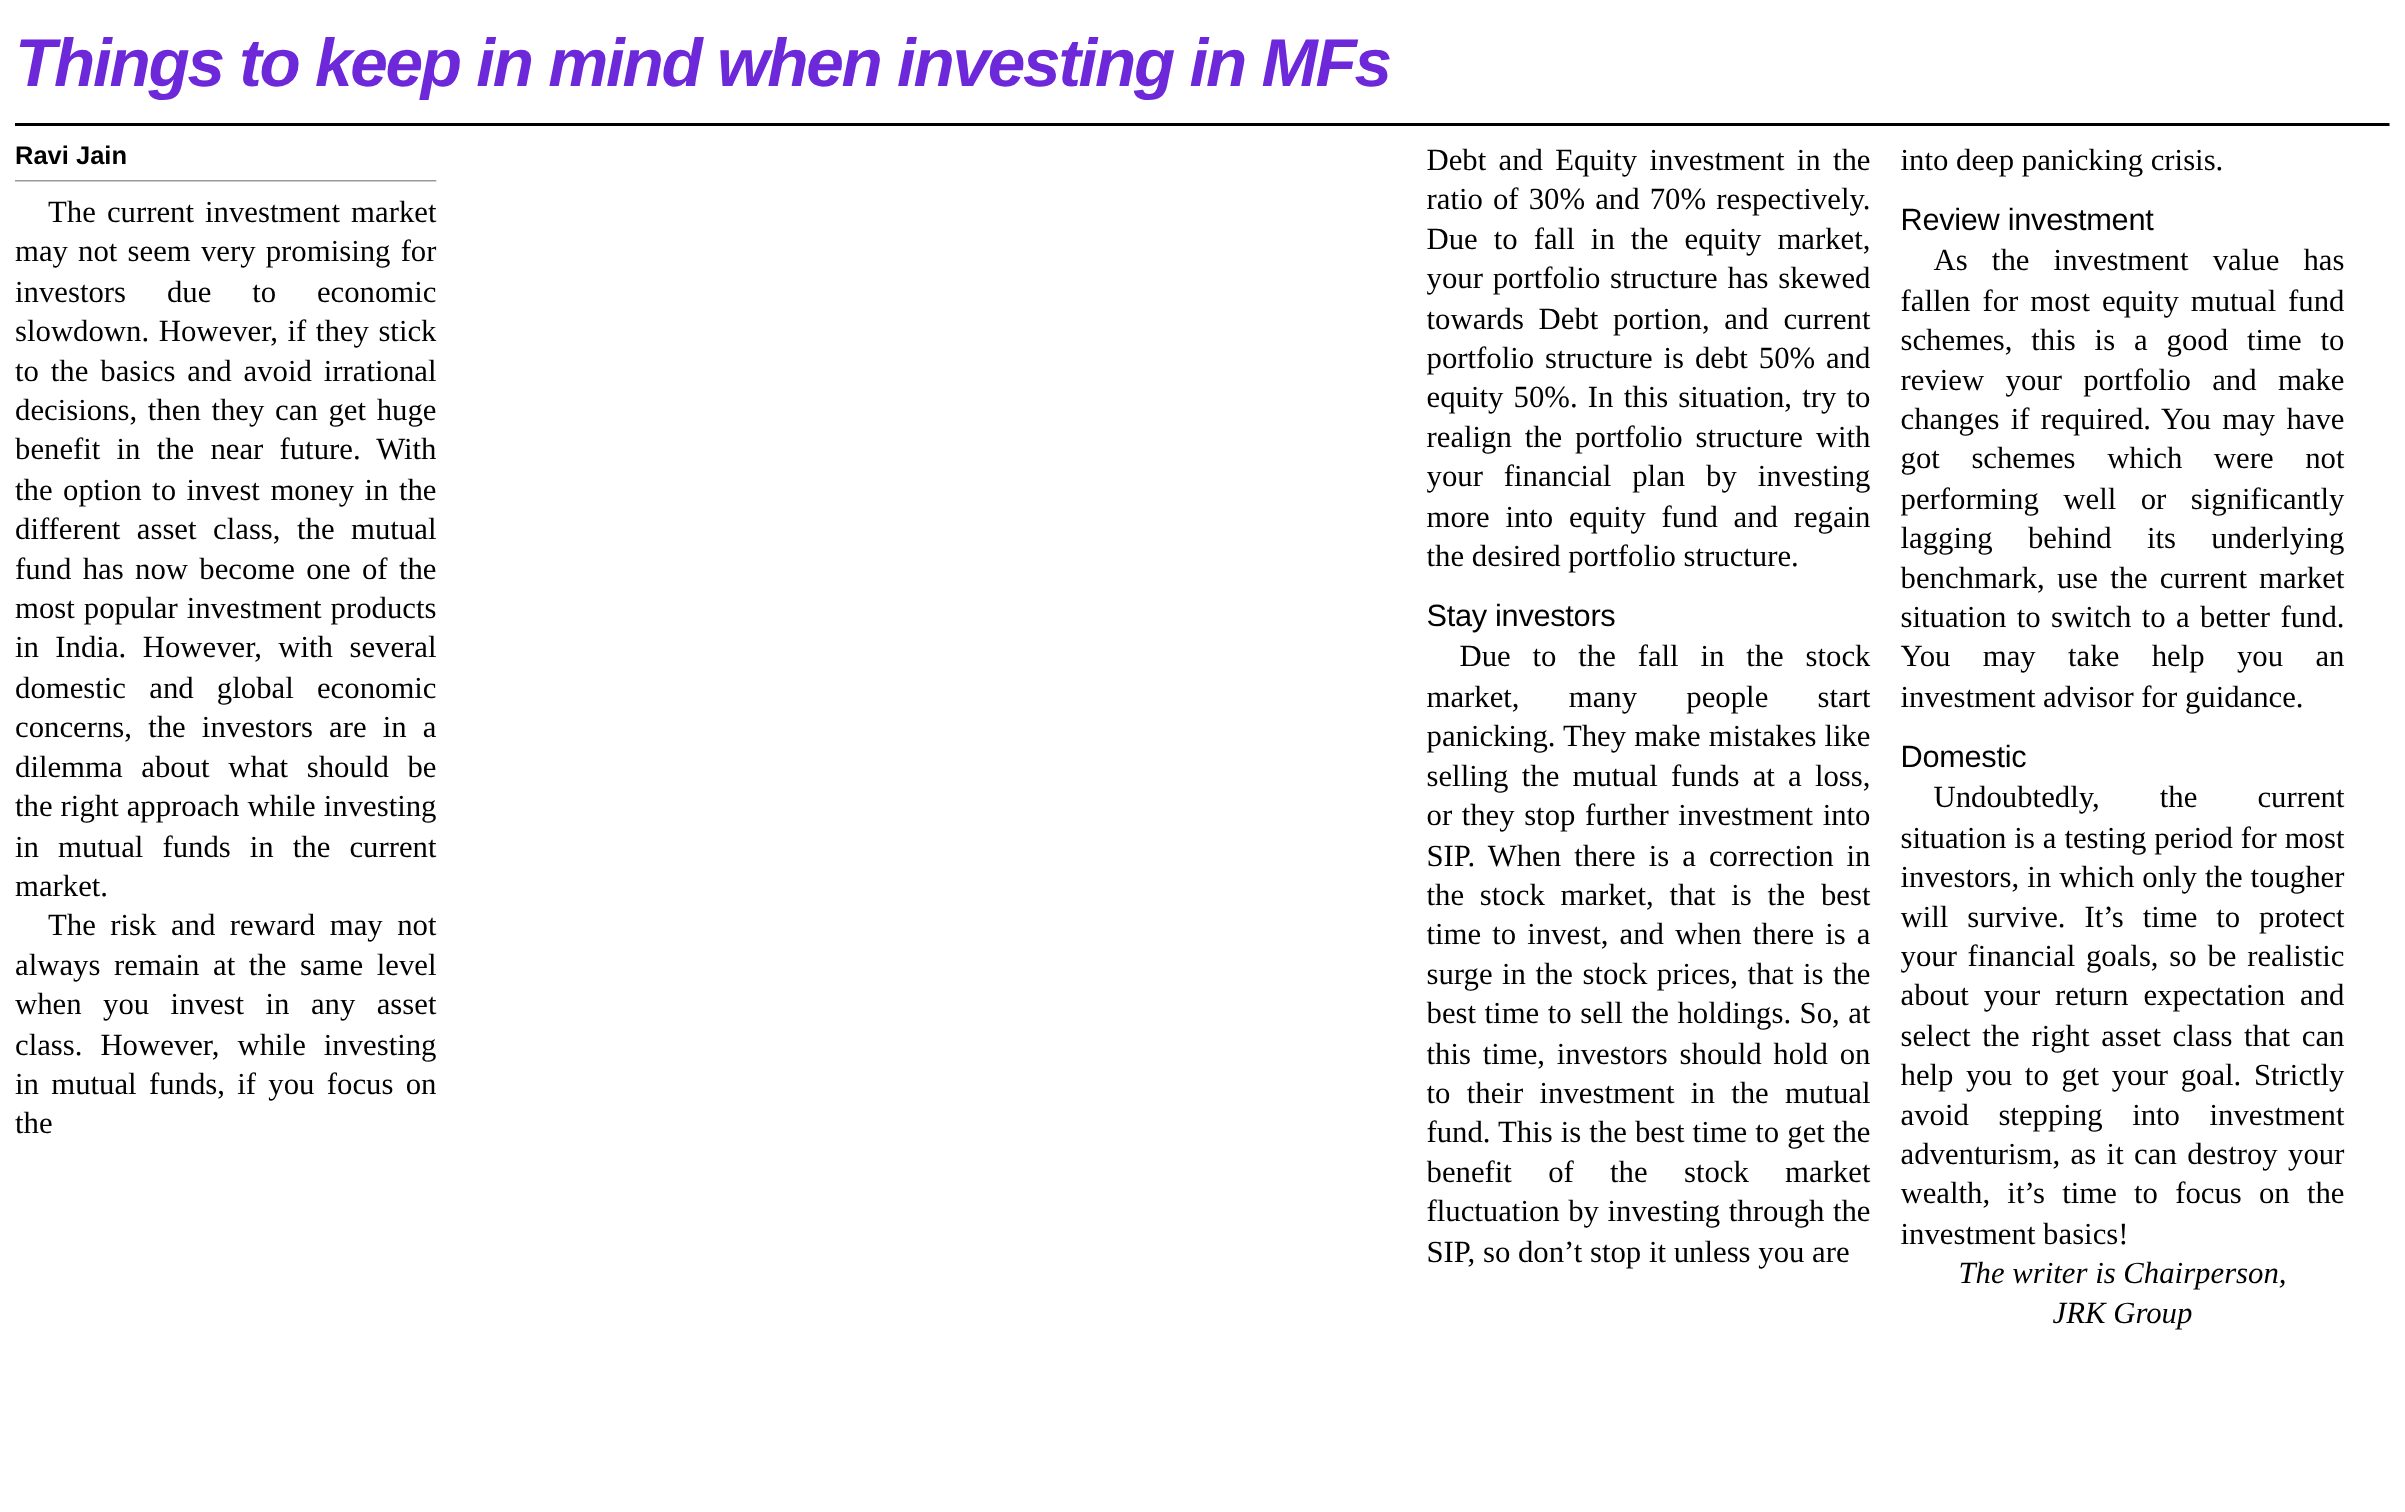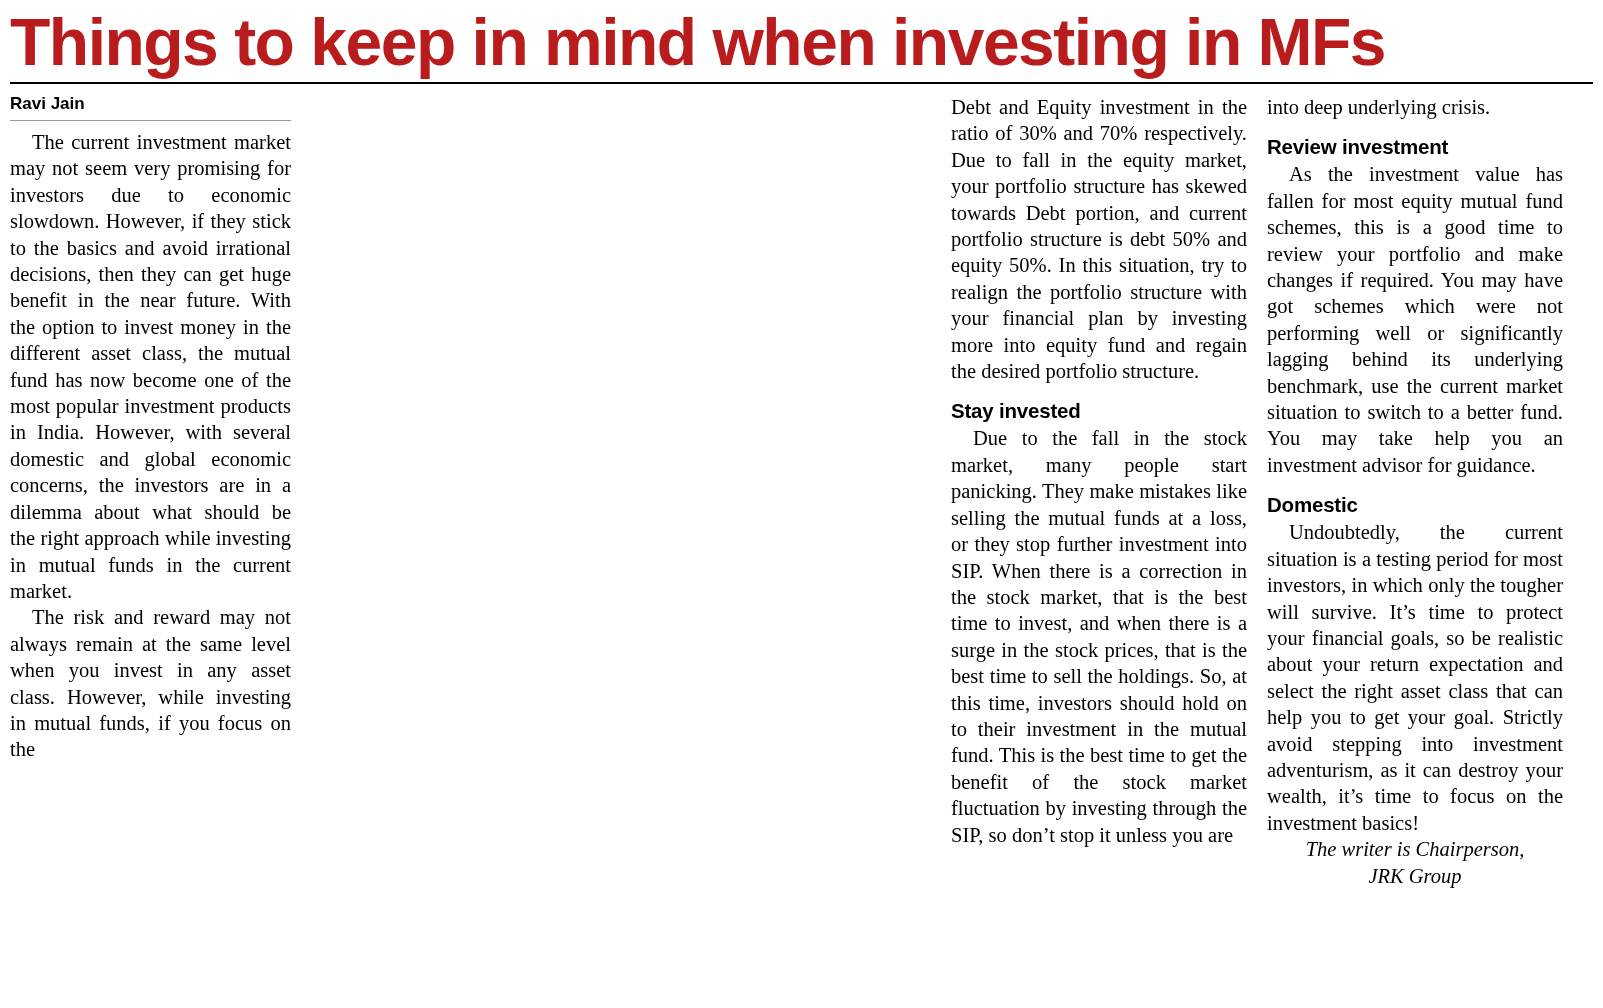--- a/index.html
+++ b/index.html
@@ -17,26 +17,27 @@
   .page {
     position: relative;
     width: 1603px;
     height: 1008px;
     box-sizing: border-box;
     padding: 0 10px;
   }
   .headline {
     font-family: "Liberation Sans", sans-serif;
     font-weight: bold;
-    font-size: 66px;
+    font-style: italic;
+    font-size: 45px;
     line-height: 76px;
     letter-spacing: -1.5px;
     margin: 4px 0 2px 0;
     white-space: nowrap;
-    color: #b91c1c;
+    color: #6d28d9;
   }
   .rule-top {
     border-bottom: 2px solid #000;
     margin: 0 0 10px 0;
   }
   .cols {
     display: flex;
     flex-direction: row;
     align-items: flex-start;
     gap: 0px;
@@ -76,21 +77,21 @@
     margin-bottom: 8px;
   }
   p {
     margin: 0;
   }
   p.indent {
     text-indent: 22px;
   }
   .subhead {
     font-family: "Liberation Sans", sans-serif;
-    font-weight: bold;
+    font-weight: normal;
     font-size: 20.5px;
     line-height: 25px;
     margin: 14px 0 2px 0;
     text-align: left;
     letter-spacing: -0.2px;
   }
   .signoff {
     font-style: italic;
     text-align: center;
     margin-top: 0px;
@@ -118,26 +119,26 @@
 
       
     </div>
 
     <div class="col col3">
       
     </div>
 
     <div class="col col4">
       <p>Debt and Equity investment in the ratio of 30% and 70% respectively. Due to fall in the equity market, your portfolio structure has skewed towards Debt portion, and current portfolio structure is debt 50% and equity 50%. In this situation, try to realign the portfolio structure with your financial plan by investing more into equity fund and regain the desired portfolio structure.</p>
-      <div class="subhead">Stay invested</div>
+      <div class="subhead">Stay investors</div>
       <p class="indent">Due to the fall in the stock market, many people start panicking. They make mistakes like selling the mutual funds at a loss, or they stop further investment into SIP. When there is a correction in the stock market, that is the best time to invest, and when there is a surge in the stock prices, that is the best time to sell the holdings. So, at this time, investors should hold on to their investment in the mutual fund. This is the best time to get the benefit of the stock market fluctuation by investing through the SIP, so don’t stop it unless you are</p>
     </div>
 
     <div class="col col5">
-      <p>into deep underlying crisis.</p>
+      <p>into deep panicking crisis.</p>
       <div class="subhead">Review investment</div>
       <p class="indent">As the investment value has fallen for most equity mutual fund schemes, this is a good time to review your portfolio and make changes if required. You may have got schemes which were not performing well or significantly lagging behind its underlying benchmark, use the current market situation to switch to a better fund. You may take help you an investment advisor for guidance.</p>
       <div class="subhead">Domestic</div>
       <p class="indent">Undoubtedly, the current situation is a testing period for most investors, in which only the tougher will survive. It’s time to protect your financial goals, so be realistic about your return expectation and select the right asset class that can help you to get your goal. Strictly avoid stepping into investment adventurism, as it can destroy your wealth, it’s time to focus on the investment basics!</p>
       <p class="signoff">The writer is Chairperson,</p>
       <p class="signoff">JRK Group</p>
     </div>
 
   </div>
 </div>

